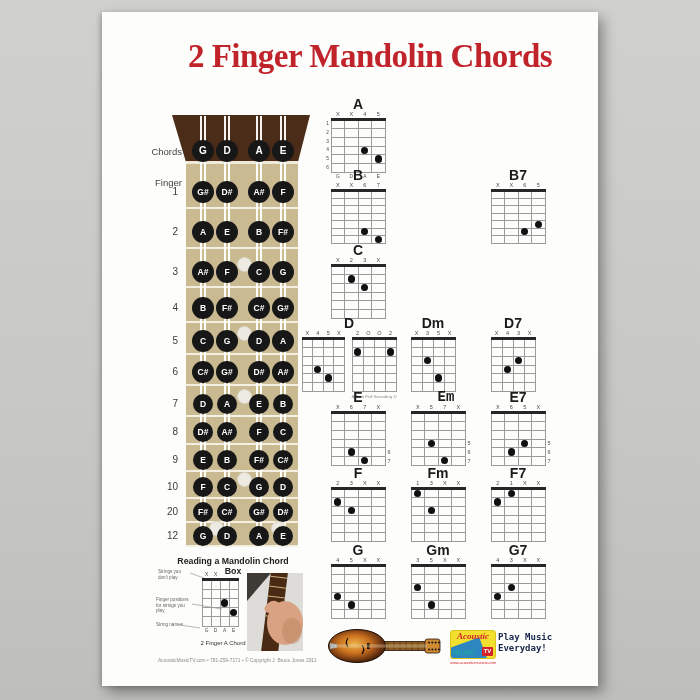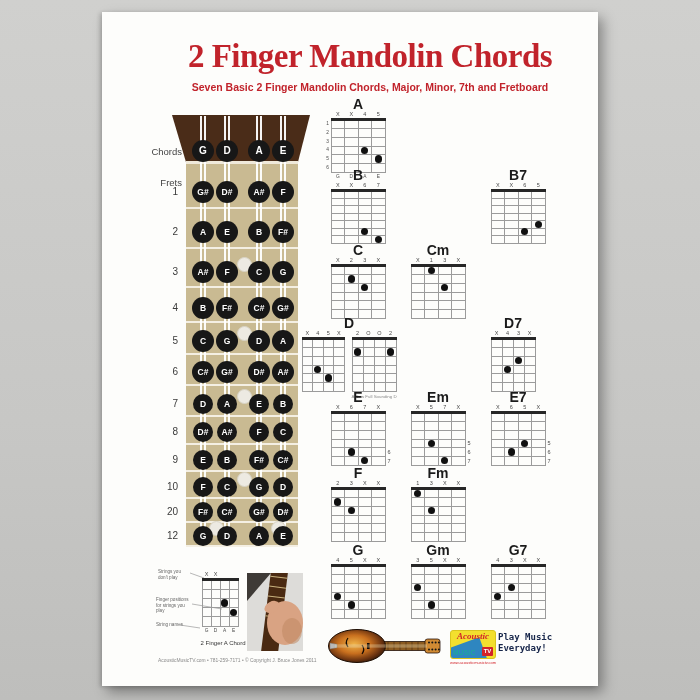--- a/index.html
+++ b/index.html
@@ -41,21 +41,20 @@
   .chord-name{position:absolute;text-align:center;font-size:14px;font-weight:bold;color:#1b1b1b;}
   .smalllbl{position:absolute;color:#4a4a4a;}
 </style>
 </head>
 <body>
 
 <div class="stage">
   <div class="poster">
 
     <div class="abs title" style="color: rgb(193, 35, 43);">2 Finger Mandolin Chords</div>
-    <div class="abs subtitle" style="color: rgb(193, 35, 43);">Seven Basic 2 Finger Mandolin Chords, Major, Minor, 7th and Fretboard</div>
 
     <div class="abs" id="fretboard" style="left:0;top:0;width:496px;height:674px;">
         <div style="position: absolute; left: 70px; top: 103px; width: 138px; height: 47px; background: rgb(74, 44, 24); clip-path: polygon(0% 0%, 100% 0%, 91.3% 100%, 10.1% 100%);"></div>
         <div style="position: absolute; left: 84px; top: 150px; width: 112px; height: 383px; background: rgb(201, 186, 146);"></div>
         <div style="position: absolute; left: 84px; top: 148.5px; width: 112px; height: 3px; background: rgb(239, 233, 218);"></div>
         <div style="position: absolute; left: 84px; top: 195.2px; width: 112px; height: 2px; background: rgb(244, 239, 227);"></div>
         <div style="position: absolute; left: 84px; top: 235.2px; width: 112px; height: 2px; background: rgb(244, 239, 227);"></div>
         <div style="position: absolute; left: 84px; top: 273.68px; width: 112px; height: 2px; background: rgb(244, 239, 227);"></div>
         <div style="position: absolute; left: 84px; top: 308.54px; width: 112px; height: 2px; background: rgb(244, 239, 227);"></div>
         <div style="position: absolute; left: 84px; top: 340.78px; width: 112px; height: 2px; background: rgb(244, 239, 227);"></div>
@@ -74,21 +73,21 @@
         <div style="position: absolute; left: 158px; top: 104px; width: 1.7px; height: 429px; background: rgba(255, 255, 255, 0.95);"></div>
         <div style="position: absolute; left: 178.4px; top: 104px; width: 1.7px; height: 429px; background: rgba(255, 255, 255, 0.95);"></div>
         <div style="position: absolute; left: 182px; top: 104px; width: 1.7px; height: 429px; background: rgba(255, 255, 255, 0.95);"></div>
         <div style="position: absolute; left: 134.5px; top: 244.5px; width: 13px; height: 13px; border-radius: 50%; background: rgb(237, 234, 226); border: 1px solid rgb(216, 212, 198);"></div>
         <div style="position: absolute; left: 134.5px; top: 313.5px; width: 13px; height: 13px; border-radius: 50%; background: rgb(237, 234, 226); border: 1px solid rgb(216, 212, 198);"></div>
         <div style="position: absolute; left: 134.5px; top: 376.5px; width: 13px; height: 13px; border-radius: 50%; background: rgb(237, 234, 226); border: 1px solid rgb(216, 212, 198);"></div>
         <div style="position: absolute; left: 134.5px; top: 459.5px; width: 13px; height: 13px; border-radius: 50%; background: rgb(237, 234, 226); border: 1px solid rgb(216, 212, 198);"></div>
         <div style="position: absolute; left: 106.5px; top: 508.5px; width: 13px; height: 13px; border-radius: 50%; background: rgb(237, 234, 226); border: 1px solid rgb(216, 212, 198);"></div>
         <div style="position: absolute; left: 168.5px; top: 508.5px; width: 13px; height: 13px; border-radius: 50%; background: rgb(237, 234, 226); border: 1px solid rgb(216, 212, 198);"></div>
         <div style="position: absolute; left: 18px; top: 134px; width: 62px; text-align: right; font-size: 9.5px; color: rgb(68, 68, 68);">Chords</div>
-        <div style="position: absolute; left: 18px; top: 165px; width: 62px; text-align: right; font-size: 9.5px; color: rgb(68, 68, 68);">Frets</div>
+        <div style="position: absolute; left: 18px; top: 165px; width: 62px; text-align: right; font-size: 9.5px; color: rgb(68, 68, 68);">Finger</div>
         <div style="position: absolute; left: 90px; top: 128px; width: 22px; height: 22px; border-radius: 50%; background: rgb(23, 23, 23); color: rgb(255, 255, 255); text-align: center; line-height: 22px; font-size: 10px; font-weight: bold;">G</div>
         <div style="position: absolute; left: 114px; top: 128px; width: 22px; height: 22px; border-radius: 50%; background: rgb(23, 23, 23); color: rgb(255, 255, 255); text-align: center; line-height: 22px; font-size: 10px; font-weight: bold;">D</div>
         <div style="position: absolute; left: 146px; top: 128px; width: 22px; height: 22px; border-radius: 50%; background: rgb(23, 23, 23); color: rgb(255, 255, 255); text-align: center; line-height: 22px; font-size: 10px; font-weight: bold;">A</div>
         <div style="position: absolute; left: 170px; top: 128px; width: 22px; height: 22px; border-radius: 50%; background: rgb(23, 23, 23); color: rgb(255, 255, 255); text-align: center; line-height: 22px; font-size: 10px; font-weight: bold;">E</div>
         <div style="position: absolute; left: 18px; top: 174px; width: 58px; text-align: right; font-size: 10px; color: rgb(58, 58, 58);">1</div>
         <div style="position: absolute; left: 90px; top: 169px; width: 22px; height: 22px; border-radius: 50%; background: rgb(23, 23, 23); color: rgb(255, 255, 255); text-align: center; line-height: 22px; font-size: 8.5px; font-weight: bold;">G#</div>
         <div style="position: absolute; left: 114px; top: 169px; width: 22px; height: 22px; border-radius: 50%; background: rgb(23, 23, 23); color: rgb(255, 255, 255); text-align: center; line-height: 22px; font-size: 8.5px; font-weight: bold;">D#</div>
         <div style="position: absolute; left: 146px; top: 169px; width: 22px; height: 22px; border-radius: 50%; background: rgb(23, 23, 23); color: rgb(255, 255, 255); text-align: center; line-height: 22px; font-size: 8.5px; font-weight: bold;">A#</div>
         <div style="position: absolute; left: 170px; top: 169px; width: 22px; height: 22px; border-radius: 50%; background: rgb(23, 23, 23); color: rgb(255, 255, 255); text-align: center; line-height: 22px; font-size: 8.5px; font-weight: bold;">F</div>
         <div style="position: absolute; left: 18px; top: 214px; width: 58px; text-align: right; font-size: 10px; color: rgb(58, 58, 58);">2</div>
@@ -238,41 +237,20 @@
           <div style="position: absolute; left: -0.5px; top: -2px; width: 55px; height: 2.5px; background: rgb(38, 38, 38);"></div>
           <div style="position: absolute; left: -0.5px; top: 8.16667px; width: 55px; height: 1px; background: rgb(155, 155, 155);"></div>
           <div style="position: absolute; left: -0.5px; top: 16.8333px; width: 55px; height: 1px; background: rgb(155, 155, 155);"></div>
           <div style="position: absolute; left: -0.5px; top: 25.5px; width: 55px; height: 1px; background: rgb(155, 155, 155);"></div>
           <div style="position: absolute; left: -0.5px; top: 34.1667px; width: 55px; height: 1px; background: rgb(155, 155, 155);"></div>
           <div style="position: absolute; left: -0.5px; top: 42.8333px; width: 55px; height: 1px; background: rgb(155, 155, 155);"></div>
           <div style="position: absolute; left: -0.5px; top: 51.5px; width: 55px; height: 1px; background: rgb(155, 155, 155);"></div>
           <div style="position: absolute; left: 16.65px; top: 9.4px; width: 7.2px; height: 7.2px; border-radius: 50%; background: rgb(16, 16, 16);"></div>
           <div style="position: absolute; left: 30.15px; top: 18.0667px; width: 7.2px; height: 7.2px; border-radius: 50%; background: rgb(16, 16, 16);"></div>
         </div>
-        <div style="position: absolute; left: 309px; top: 254px; width: 54px; height: 52px; overflow: visible;">
-          <div class="chord-name" style="position: absolute; left: 0px; top: -24px; width: 54px;">Cm</div>
-          <div class="smalllbl" style="position: absolute; left: -0.25px; top: -9px; width: 14px; text-align: center; font-size: 5.5px;">X</div>
-          <div class="smalllbl" style="position: absolute; left: 13.25px; top: -9px; width: 14px; text-align: center; font-size: 5.5px;">1</div>
-          <div class="smalllbl" style="position: absolute; left: 26.75px; top: -9px; width: 14px; text-align: center; font-size: 5.5px;">3</div>
-          <div class="smalllbl" style="position: absolute; left: 40.25px; top: -9px; width: 14px; text-align: center; font-size: 5.5px;">X</div>
-          <div style="position: absolute; left: -0.5px; top: 0px; width: 1px; height: 52px; background: rgb(155, 155, 155);"></div>
-          <div style="position: absolute; left: 13px; top: 0px; width: 1px; height: 52px; background: rgb(155, 155, 155);"></div>
-          <div style="position: absolute; left: 26.5px; top: 0px; width: 1px; height: 52px; background: rgb(155, 155, 155);"></div>
-          <div style="position: absolute; left: 40px; top: 0px; width: 1px; height: 52px; background: rgb(155, 155, 155);"></div>
-          <div style="position: absolute; left: 53.5px; top: 0px; width: 1px; height: 52px; background: rgb(155, 155, 155);"></div>
-          <div style="position: absolute; left: -0.5px; top: -2px; width: 55px; height: 2.5px; background: rgb(38, 38, 38);"></div>
-          <div style="position: absolute; left: -0.5px; top: 8.16667px; width: 55px; height: 1px; background: rgb(155, 155, 155);"></div>
-          <div style="position: absolute; left: -0.5px; top: 16.8333px; width: 55px; height: 1px; background: rgb(155, 155, 155);"></div>
-          <div style="position: absolute; left: -0.5px; top: 25.5px; width: 55px; height: 1px; background: rgb(155, 155, 155);"></div>
-          <div style="position: absolute; left: -0.5px; top: 34.1667px; width: 55px; height: 1px; background: rgb(155, 155, 155);"></div>
-          <div style="position: absolute; left: -0.5px; top: 42.8333px; width: 55px; height: 1px; background: rgb(155, 155, 155);"></div>
-          <div style="position: absolute; left: -0.5px; top: 51.5px; width: 55px; height: 1px; background: rgb(155, 155, 155);"></div>
-          <div style="position: absolute; left: 16.65px; top: 0.733333px; width: 7.2px; height: 7.2px; border-radius: 50%; background: rgb(16, 16, 16);"></div>
-          <div style="position: absolute; left: 30.15px; top: 18.0667px; width: 7.2px; height: 7.2px; border-radius: 50%; background: rgb(16, 16, 16);"></div>
-        </div>
         <div style="position: absolute; left: 200px; top: 327px; width: 42px; height: 52px; overflow: visible;">
           <div class="chord-name" style="position: absolute; left: 0px; top: -24px; width: 94px;">D</div>
           <div class="smalllbl" style="position: absolute; left: -1.75px; top: -9px; width: 14px; text-align: center; font-size: 5.5px;">X</div>
           <div class="smalllbl" style="position: absolute; left: 8.75px; top: -9px; width: 14px; text-align: center; font-size: 5.5px;">4</div>
           <div class="smalllbl" style="position: absolute; left: 19.25px; top: -9px; width: 14px; text-align: center; font-size: 5.5px;">5</div>
           <div class="smalllbl" style="position: absolute; left: 29.75px; top: -9px; width: 14px; text-align: center; font-size: 5.5px;">X</div>
           <div style="position: absolute; left: -0.5px; top: 0px; width: 1px; height: 52px; background: rgb(155, 155, 155);"></div>
           <div style="position: absolute; left: 10px; top: 0px; width: 1px; height: 52px; background: rgb(155, 155, 155);"></div>
           <div style="position: absolute; left: 20.5px; top: 0px; width: 1px; height: 52px; background: rgb(155, 155, 155);"></div>
           <div style="position: absolute; left: 31px; top: 0px; width: 1px; height: 52px; background: rgb(155, 155, 155);"></div>
@@ -301,20 +279,41 @@
           <div style="position: absolute; left: -0.5px; top: 8.16667px; width: 45px; height: 1px; background: rgb(155, 155, 155);"></div>
           <div style="position: absolute; left: -0.5px; top: 16.8333px; width: 45px; height: 1px; background: rgb(155, 155, 155);"></div>
           <div style="position: absolute; left: -0.5px; top: 25.5px; width: 45px; height: 1px; background: rgb(155, 155, 155);"></div>
           <div style="position: absolute; left: -0.5px; top: 34.1667px; width: 45px; height: 1px; background: rgb(155, 155, 155);"></div>
           <div style="position: absolute; left: -0.5px; top: 42.8333px; width: 45px; height: 1px; background: rgb(155, 155, 155);"></div>
           <div style="position: absolute; left: -0.5px; top: 51.5px; width: 45px; height: 1px; background: rgb(155, 155, 155);"></div>
           <div style="position: absolute; left: 1.9px; top: 9.4px; width: 7.2px; height: 7.2px; border-radius: 50%; background: rgb(16, 16, 16);"></div>
           <div style="position: absolute; left: 34.9px; top: 9.4px; width: 7.2px; height: 7.2px; border-radius: 50%; background: rgb(16, 16, 16);"></div>
           <div style="position: absolute; left: -5px; top: 55px; width: 54px; text-align: center; font-size: 4.4px; color: rgb(138, 138, 138);">A New Full Sounding D</div>
         </div>
+        <div style="position: absolute; left: 309px; top: 327px; width: 44px; height: 52px; overflow: visible;">
+          <div class="chord-name" style="position: absolute; left: 0px; top: -24px; width: 44px;">Dm</div>
+          <div class="smalllbl" style="position: absolute; left: -1.5px; top: -9px; width: 14px; text-align: center; font-size: 5.5px;">X</div>
+          <div class="smalllbl" style="position: absolute; left: 9.5px; top: -9px; width: 14px; text-align: center; font-size: 5.5px;">3</div>
+          <div class="smalllbl" style="position: absolute; left: 20.5px; top: -9px; width: 14px; text-align: center; font-size: 5.5px;">5</div>
+          <div class="smalllbl" style="position: absolute; left: 31.5px; top: -9px; width: 14px; text-align: center; font-size: 5.5px;">X</div>
+          <div style="position: absolute; left: -0.5px; top: 0px; width: 1px; height: 52px; background: rgb(155, 155, 155);"></div>
+          <div style="position: absolute; left: 10.5px; top: 0px; width: 1px; height: 52px; background: rgb(155, 155, 155);"></div>
+          <div style="position: absolute; left: 21.5px; top: 0px; width: 1px; height: 52px; background: rgb(155, 155, 155);"></div>
+          <div style="position: absolute; left: 32.5px; top: 0px; width: 1px; height: 52px; background: rgb(155, 155, 155);"></div>
+          <div style="position: absolute; left: 43.5px; top: 0px; width: 1px; height: 52px; background: rgb(155, 155, 155);"></div>
+          <div style="position: absolute; left: -0.5px; top: -2px; width: 45px; height: 2.5px; background: rgb(38, 38, 38);"></div>
+          <div style="position: absolute; left: -0.5px; top: 8.16667px; width: 45px; height: 1px; background: rgb(155, 155, 155);"></div>
+          <div style="position: absolute; left: -0.5px; top: 16.8333px; width: 45px; height: 1px; background: rgb(155, 155, 155);"></div>
+          <div style="position: absolute; left: -0.5px; top: 25.5px; width: 45px; height: 1px; background: rgb(155, 155, 155);"></div>
+          <div style="position: absolute; left: -0.5px; top: 34.1667px; width: 45px; height: 1px; background: rgb(155, 155, 155);"></div>
+          <div style="position: absolute; left: -0.5px; top: 42.8333px; width: 45px; height: 1px; background: rgb(155, 155, 155);"></div>
+          <div style="position: absolute; left: -0.5px; top: 51.5px; width: 45px; height: 1px; background: rgb(155, 155, 155);"></div>
+          <div style="position: absolute; left: 12.9px; top: 18.0667px; width: 7.2px; height: 7.2px; border-radius: 50%; background: rgb(16, 16, 16);"></div>
+          <div style="position: absolute; left: 23.9px; top: 35.4px; width: 7.2px; height: 7.2px; border-radius: 50%; background: rgb(16, 16, 16);"></div>
+        </div>
         <div style="position: absolute; left: 389px; top: 327px; width: 44px; height: 52px; overflow: visible;">
           <div class="chord-name" style="position: absolute; left: 0px; top: -24px; width: 44px;">D7</div>
           <div class="smalllbl" style="position: absolute; left: -1.5px; top: -9px; width: 14px; text-align: center; font-size: 5.5px;">X</div>
           <div class="smalllbl" style="position: absolute; left: 9.5px; top: -9px; width: 14px; text-align: center; font-size: 5.5px;">4</div>
           <div class="smalllbl" style="position: absolute; left: 20.5px; top: -9px; width: 14px; text-align: center; font-size: 5.5px;">3</div>
           <div class="smalllbl" style="position: absolute; left: 31.5px; top: -9px; width: 14px; text-align: center; font-size: 5.5px;">X</div>
           <div style="position: absolute; left: -0.5px; top: 0px; width: 1px; height: 52px; background: rgb(155, 155, 155);"></div>
           <div style="position: absolute; left: 10.5px; top: 0px; width: 1px; height: 52px; background: rgb(155, 155, 155);"></div>
           <div style="position: absolute; left: 21.5px; top: 0px; width: 1px; height: 52px; background: rgb(155, 155, 155);"></div>
           <div style="position: absolute; left: 32.5px; top: 0px; width: 1px; height: 52px; background: rgb(155, 155, 155);"></div>
@@ -346,21 +345,21 @@
           <div style="position: absolute; left: -0.5px; top: 25.5px; width: 55px; height: 1px; background: rgb(155, 155, 155);"></div>
           <div style="position: absolute; left: -0.5px; top: 34.1667px; width: 55px; height: 1px; background: rgb(155, 155, 155);"></div>
           <div style="position: absolute; left: -0.5px; top: 42.8333px; width: 55px; height: 1px; background: rgb(155, 155, 155);"></div>
           <div style="position: absolute; left: -0.5px; top: 51.5px; width: 55px; height: 1px; background: rgb(155, 155, 155);"></div>
           <div style="position: absolute; left: 16.65px; top: 35.4px; width: 7.2px; height: 7.2px; border-radius: 50%; background: rgb(16, 16, 16);"></div>
           <div style="position: absolute; left: 30.15px; top: 44.0667px; width: 7.2px; height: 7.2px; border-radius: 50%; background: rgb(16, 16, 16);"></div>
           <div class="smalllbl" style="position: absolute; left: 56.5px; top: 36px; width: 8px; font-size: 5.5px;">6</div>
           <div class="smalllbl" style="position: absolute; left: 56.5px; top: 44.6667px; width: 8px; font-size: 5.5px;">7</div>
         </div>
         <div style="position: absolute; left: 309px; top: 401px; width: 54px; height: 52px; overflow: visible;">
-          <div class="chord-name" style="position: absolute; left: 0px; top: -24px; width: 54px;">Em</div>
+          <div class="chord-name" style="position: absolute; left: 8px; top: -24px; width: 54px; font-family: Liberation Mono, monospace;">Em</div>
           <div class="smalllbl" style="position: absolute; left: -0.25px; top: -9px; width: 14px; text-align: center; font-size: 5.5px;">X</div>
           <div class="smalllbl" style="position: absolute; left: 13.25px; top: -9px; width: 14px; text-align: center; font-size: 5.5px;">5</div>
           <div class="smalllbl" style="position: absolute; left: 26.75px; top: -9px; width: 14px; text-align: center; font-size: 5.5px;">7</div>
           <div class="smalllbl" style="position: absolute; left: 40.25px; top: -9px; width: 14px; text-align: center; font-size: 5.5px;">X</div>
           <div style="position: absolute; left: -0.5px; top: 0px; width: 1px; height: 52px; background: rgb(155, 155, 155);"></div>
           <div style="position: absolute; left: 13px; top: 0px; width: 1px; height: 52px; background: rgb(155, 155, 155);"></div>
           <div style="position: absolute; left: 26.5px; top: 0px; width: 1px; height: 52px; background: rgb(155, 155, 155);"></div>
           <div style="position: absolute; left: 40px; top: 0px; width: 1px; height: 52px; background: rgb(155, 155, 155);"></div>
           <div style="position: absolute; left: 53.5px; top: 0px; width: 1px; height: 52px; background: rgb(155, 155, 155);"></div>
           <div style="position: absolute; left: -0.5px; top: -2px; width: 55px; height: 2.5px; background: rgb(38, 38, 38);"></div>
@@ -435,20 +434,41 @@
           <div style="position: absolute; left: -0.5px; top: -2px; width: 55px; height: 2.5px; background: rgb(38, 38, 38);"></div>
           <div style="position: absolute; left: -0.5px; top: 8.16667px; width: 55px; height: 1px; background: rgb(155, 155, 155);"></div>
           <div style="position: absolute; left: -0.5px; top: 16.8333px; width: 55px; height: 1px; background: rgb(155, 155, 155);"></div>
           <div style="position: absolute; left: -0.5px; top: 25.5px; width: 55px; height: 1px; background: rgb(155, 155, 155);"></div>
           <div style="position: absolute; left: -0.5px; top: 34.1667px; width: 55px; height: 1px; background: rgb(155, 155, 155);"></div>
           <div style="position: absolute; left: -0.5px; top: 42.8333px; width: 55px; height: 1px; background: rgb(155, 155, 155);"></div>
           <div style="position: absolute; left: -0.5px; top: 51.5px; width: 55px; height: 1px; background: rgb(155, 155, 155);"></div>
           <div style="position: absolute; left: 3.15px; top: 0.733333px; width: 7.2px; height: 7.2px; border-radius: 50%; background: rgb(16, 16, 16);"></div>
           <div style="position: absolute; left: 16.65px; top: 18.0667px; width: 7.2px; height: 7.2px; border-radius: 50%; background: rgb(16, 16, 16);"></div>
         </div>
+        <div style="position: absolute; left: 389px; top: 477px; width: 54px; height: 52px; overflow: visible;">
+          <div class="chord-name" style="position: absolute; left: 0px; top: -24px; width: 54px;">F7</div>
+          <div class="smalllbl" style="position: absolute; left: -0.25px; top: -9px; width: 14px; text-align: center; font-size: 5.5px;">2</div>
+          <div class="smalllbl" style="position: absolute; left: 13.25px; top: -9px; width: 14px; text-align: center; font-size: 5.5px;">1</div>
+          <div class="smalllbl" style="position: absolute; left: 26.75px; top: -9px; width: 14px; text-align: center; font-size: 5.5px;">X</div>
+          <div class="smalllbl" style="position: absolute; left: 40.25px; top: -9px; width: 14px; text-align: center; font-size: 5.5px;">X</div>
+          <div style="position: absolute; left: -0.5px; top: 0px; width: 1px; height: 52px; background: rgb(155, 155, 155);"></div>
+          <div style="position: absolute; left: 13px; top: 0px; width: 1px; height: 52px; background: rgb(155, 155, 155);"></div>
+          <div style="position: absolute; left: 26.5px; top: 0px; width: 1px; height: 52px; background: rgb(155, 155, 155);"></div>
+          <div style="position: absolute; left: 40px; top: 0px; width: 1px; height: 52px; background: rgb(155, 155, 155);"></div>
+          <div style="position: absolute; left: 53.5px; top: 0px; width: 1px; height: 52px; background: rgb(155, 155, 155);"></div>
+          <div style="position: absolute; left: -0.5px; top: -2px; width: 55px; height: 2.5px; background: rgb(38, 38, 38);"></div>
+          <div style="position: absolute; left: -0.5px; top: 8.16667px; width: 55px; height: 1px; background: rgb(155, 155, 155);"></div>
+          <div style="position: absolute; left: -0.5px; top: 16.8333px; width: 55px; height: 1px; background: rgb(155, 155, 155);"></div>
+          <div style="position: absolute; left: -0.5px; top: 25.5px; width: 55px; height: 1px; background: rgb(155, 155, 155);"></div>
+          <div style="position: absolute; left: -0.5px; top: 34.1667px; width: 55px; height: 1px; background: rgb(155, 155, 155);"></div>
+          <div style="position: absolute; left: -0.5px; top: 42.8333px; width: 55px; height: 1px; background: rgb(155, 155, 155);"></div>
+          <div style="position: absolute; left: -0.5px; top: 51.5px; width: 55px; height: 1px; background: rgb(155, 155, 155);"></div>
+          <div style="position: absolute; left: 3.15px; top: 9.4px; width: 7.2px; height: 7.2px; border-radius: 50%; background: rgb(16, 16, 16);"></div>
+          <div style="position: absolute; left: 16.65px; top: 0.733333px; width: 7.2px; height: 7.2px; border-radius: 50%; background: rgb(16, 16, 16);"></div>
+        </div>
         <div style="position: absolute; left: 229px; top: 554px; width: 54px; height: 52px; overflow: visible;">
           <div class="chord-name" style="position: absolute; left: 0px; top: -24px; width: 54px;">G</div>
           <div class="smalllbl" style="position: absolute; left: -0.25px; top: -9px; width: 14px; text-align: center; font-size: 5.5px;">4</div>
           <div class="smalllbl" style="position: absolute; left: 13.25px; top: -9px; width: 14px; text-align: center; font-size: 5.5px;">5</div>
           <div class="smalllbl" style="position: absolute; left: 26.75px; top: -9px; width: 14px; text-align: center; font-size: 5.5px;">X</div>
           <div class="smalllbl" style="position: absolute; left: 40.25px; top: -9px; width: 14px; text-align: center; font-size: 5.5px;">X</div>
           <div style="position: absolute; left: -0.5px; top: 0px; width: 1px; height: 52px; background: rgb(155, 155, 155);"></div>
           <div style="position: absolute; left: 13px; top: 0px; width: 1px; height: 52px; background: rgb(155, 155, 155);"></div>
           <div style="position: absolute; left: 26.5px; top: 0px; width: 1px; height: 52px; background: rgb(155, 155, 155);"></div>
           <div style="position: absolute; left: 40px; top: 0px; width: 1px; height: 52px; background: rgb(155, 155, 155);"></div>
@@ -500,20 +520,21 @@
           <div style="position: absolute; left: -0.5px; top: 16.8333px; width: 55px; height: 1px; background: rgb(155, 155, 155);"></div>
           <div style="position: absolute; left: -0.5px; top: 25.5px; width: 55px; height: 1px; background: rgb(155, 155, 155);"></div>
           <div style="position: absolute; left: -0.5px; top: 34.1667px; width: 55px; height: 1px; background: rgb(155, 155, 155);"></div>
           <div style="position: absolute; left: -0.5px; top: 42.8333px; width: 55px; height: 1px; background: rgb(155, 155, 155);"></div>
           <div style="position: absolute; left: -0.5px; top: 51.5px; width: 55px; height: 1px; background: rgb(155, 155, 155);"></div>
           <div style="position: absolute; left: 3.15px; top: 26.7333px; width: 7.2px; height: 7.2px; border-radius: 50%; background: rgb(16, 16, 16);"></div>
           <div style="position: absolute; left: 16.65px; top: 18.0667px; width: 7.2px; height: 7.2px; border-radius: 50%; background: rgb(16, 16, 16);"></div>
         </div>
       </div>
 
+    <div class="abs reading-heading">Reading a Mandolin Chord Box</div>
     <div class="abs ann ann1">Strings you
 don't play</div>
     <div class="abs ann ann2">Finger positions
 for strings you
 play</div>
     <div class="abs ann ann3">String names</div>
 
     <svg class="abs" style="left:40px;top:540px;" width="170" height="110" viewBox="0 0 170 110">
       <line x1="48" y1="21" x2="62" y2="26" stroke="#999" stroke-width="0.7"></line>
       <line x1="50" y1="52" x2="80" y2="57" stroke="#999" stroke-width="0.7"></line>

